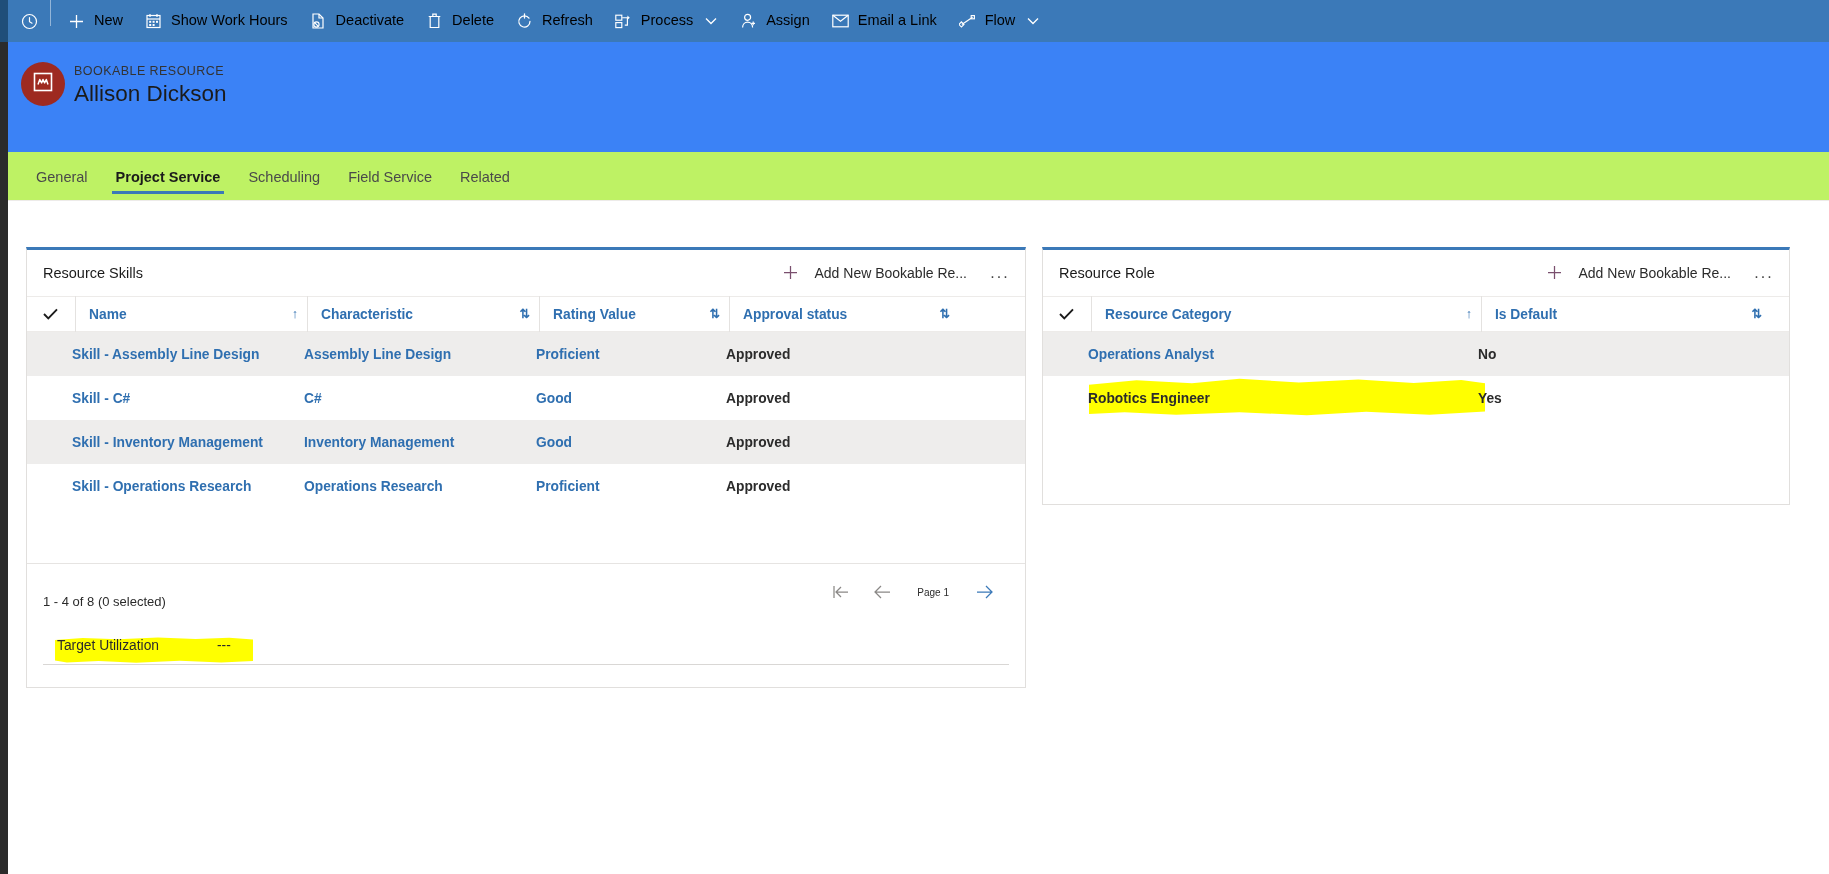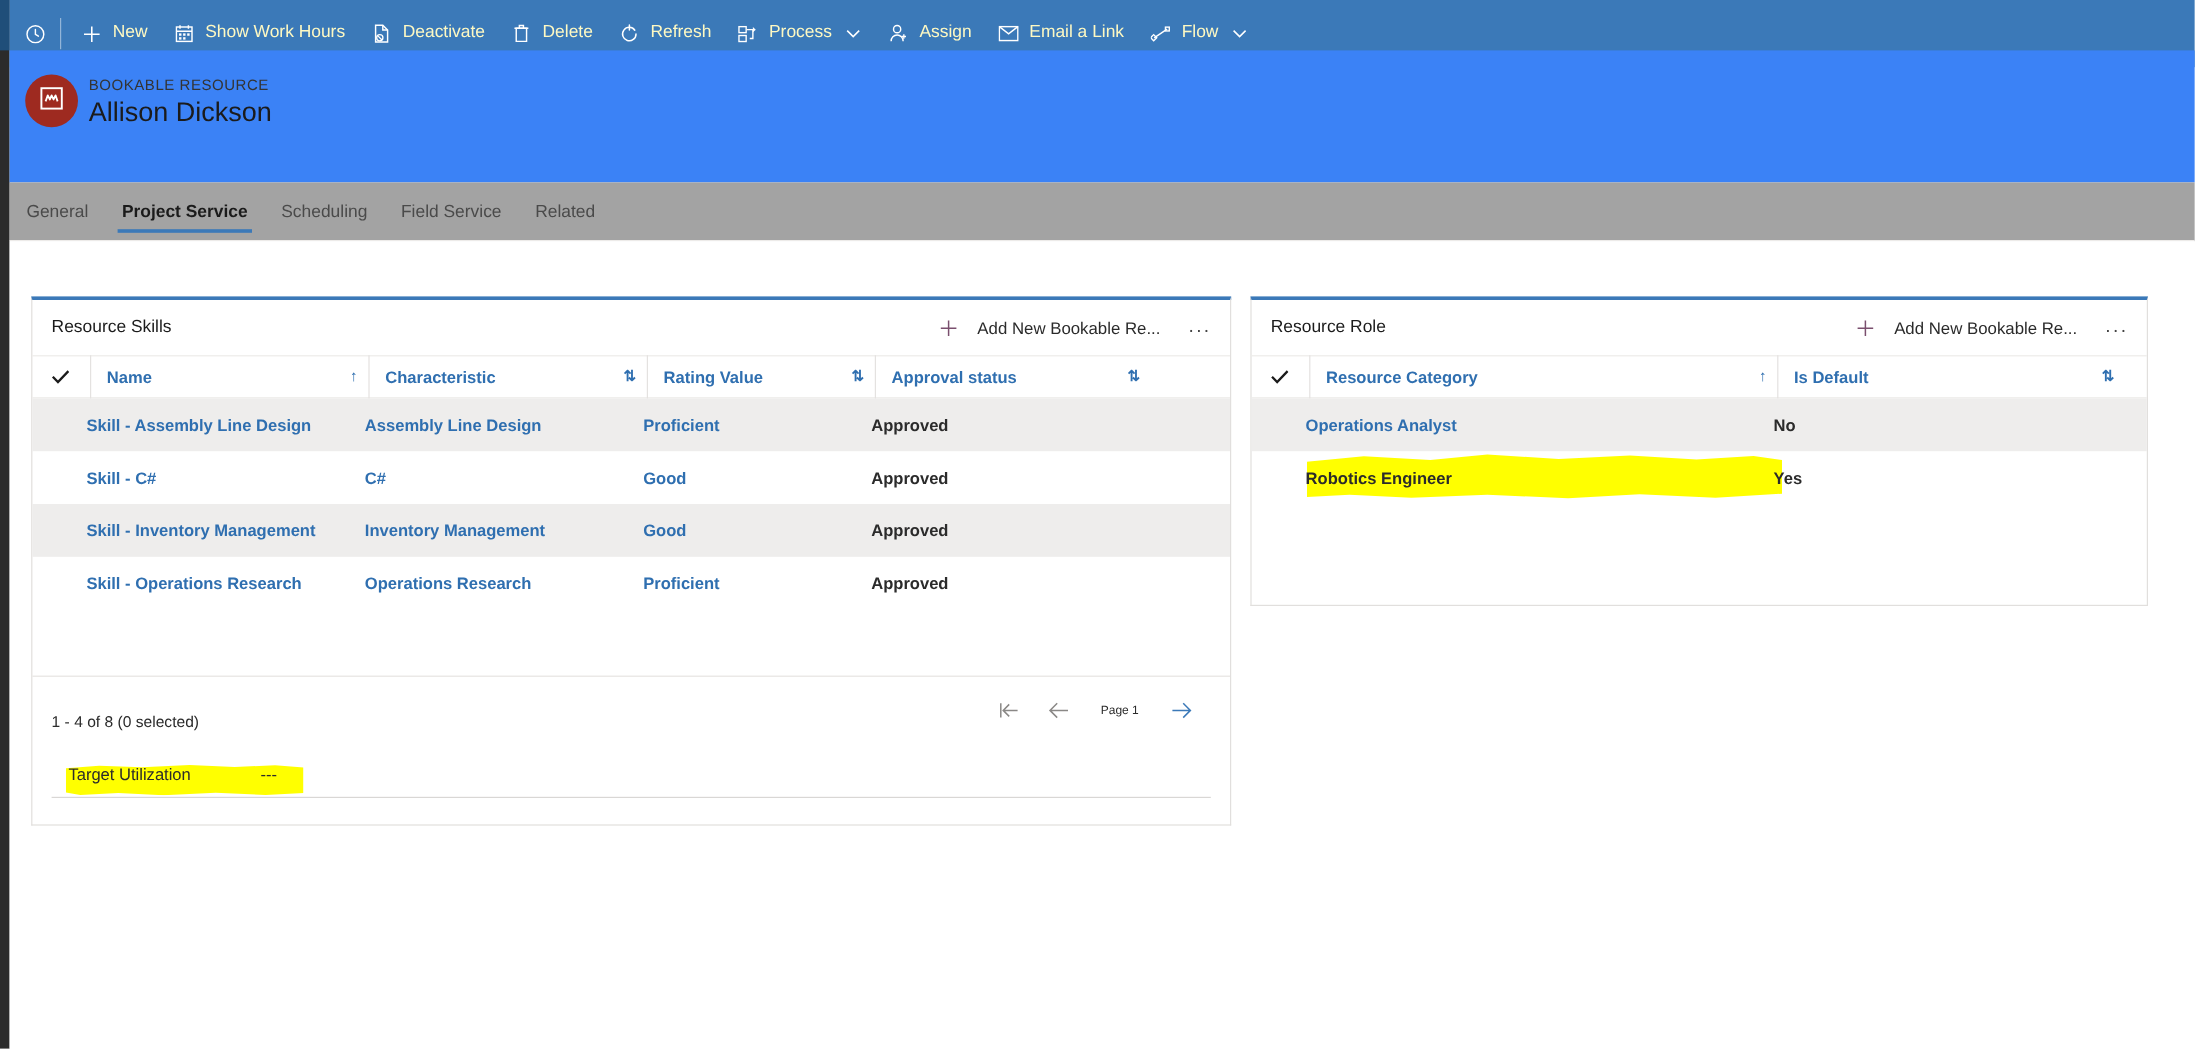--- a/index.html
+++ b/index.html
@@ -31,22 +31,21 @@
     background: #1f4e79;
   }
 
   
   .cmdbar {
     position: absolute;
     left: 8px; top: 0;
     width: 1821px; height: 56px;
     background: #3b79b8;
     display: flex;
-    align-items: center;
-    color: #fef9c3;
+    color: #000000;
     font-size: 14.5px;
   }
   .cmd-first {
     display: flex; align-items: center; justify-content: center;
     width: 42px; height: 42px;
     flex: 0 0 auto;
   }
   .cmd-sep {
     width: 1px; height: 26px;
     background: rgba(255,255,255,0.45);
@@ -102,24 +101,25 @@
     left: 66px; top: 39px;
     font-size: 22.5px;
     color: #1b1b1b;
   }
 
   
   .tabstrip {
     position: absolute;
     left: 8px; top: 152px;
     width: 1821px; height: 49px;
-    background: #a3a3a3;
+    background: #bef264;
     border-bottom: 1px solid #edebe9;
     display: flex;
     align-items: flex-end;
+    padding-left: 14px;
   }
   .tab {
     position: relative;
     height: 47px;
     display: flex; align-items: center;
     padding: 0 14px;
     font-size: 14.5px;
     color: #4a4a4a;
     cursor: pointer;
     white-space: nowrap;
@@ -160,21 +160,21 @@
   .panel-title {
     font-size: 14.5px;
     color: #1b1b1b;
   }
   .panel-actions {
     margin-left: auto;
     display: flex; align-items: center;
     gap: 0;
   }
   .add-btn {
-    display: flex; align-items: center;
+    display: flex; 
     gap: 16px;
     padding: 5px 10px;
     font-size: 14px;
     color: #2b2b2b;
     cursor: pointer;
     white-space: nowrap;
   }
   .plus-ico {
     display: inline-flex; align-items: center; justify-content: center;
     width: 15px; height: 15px;

